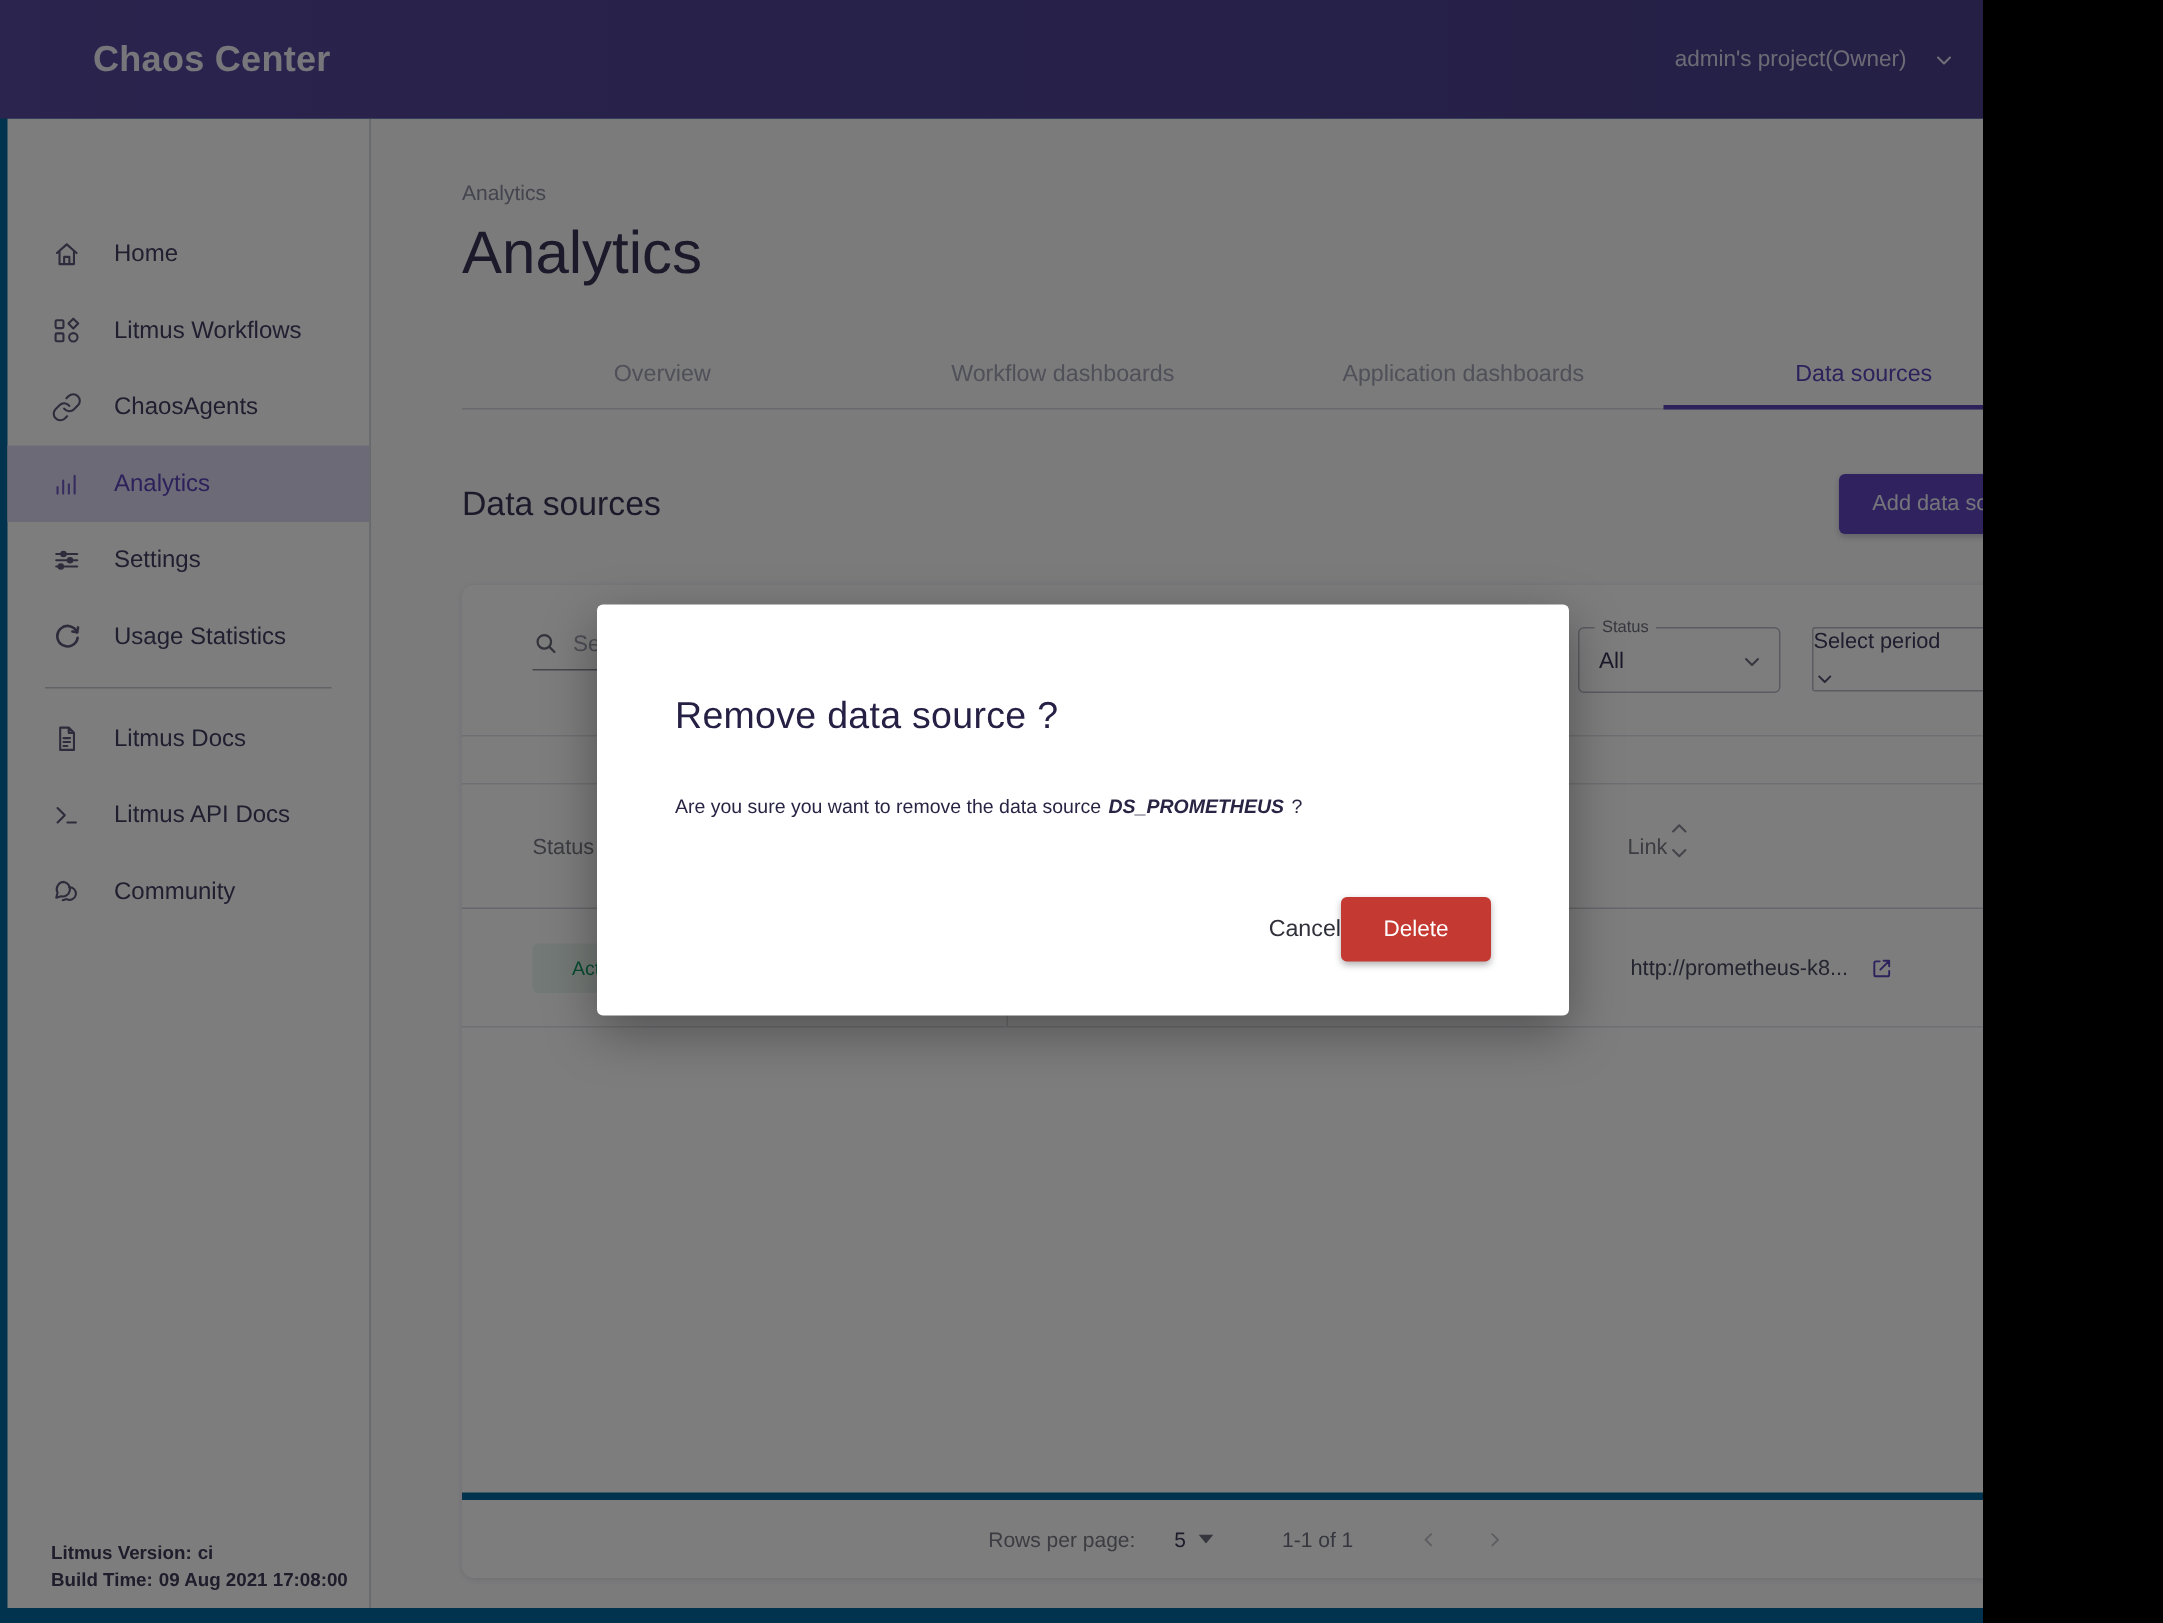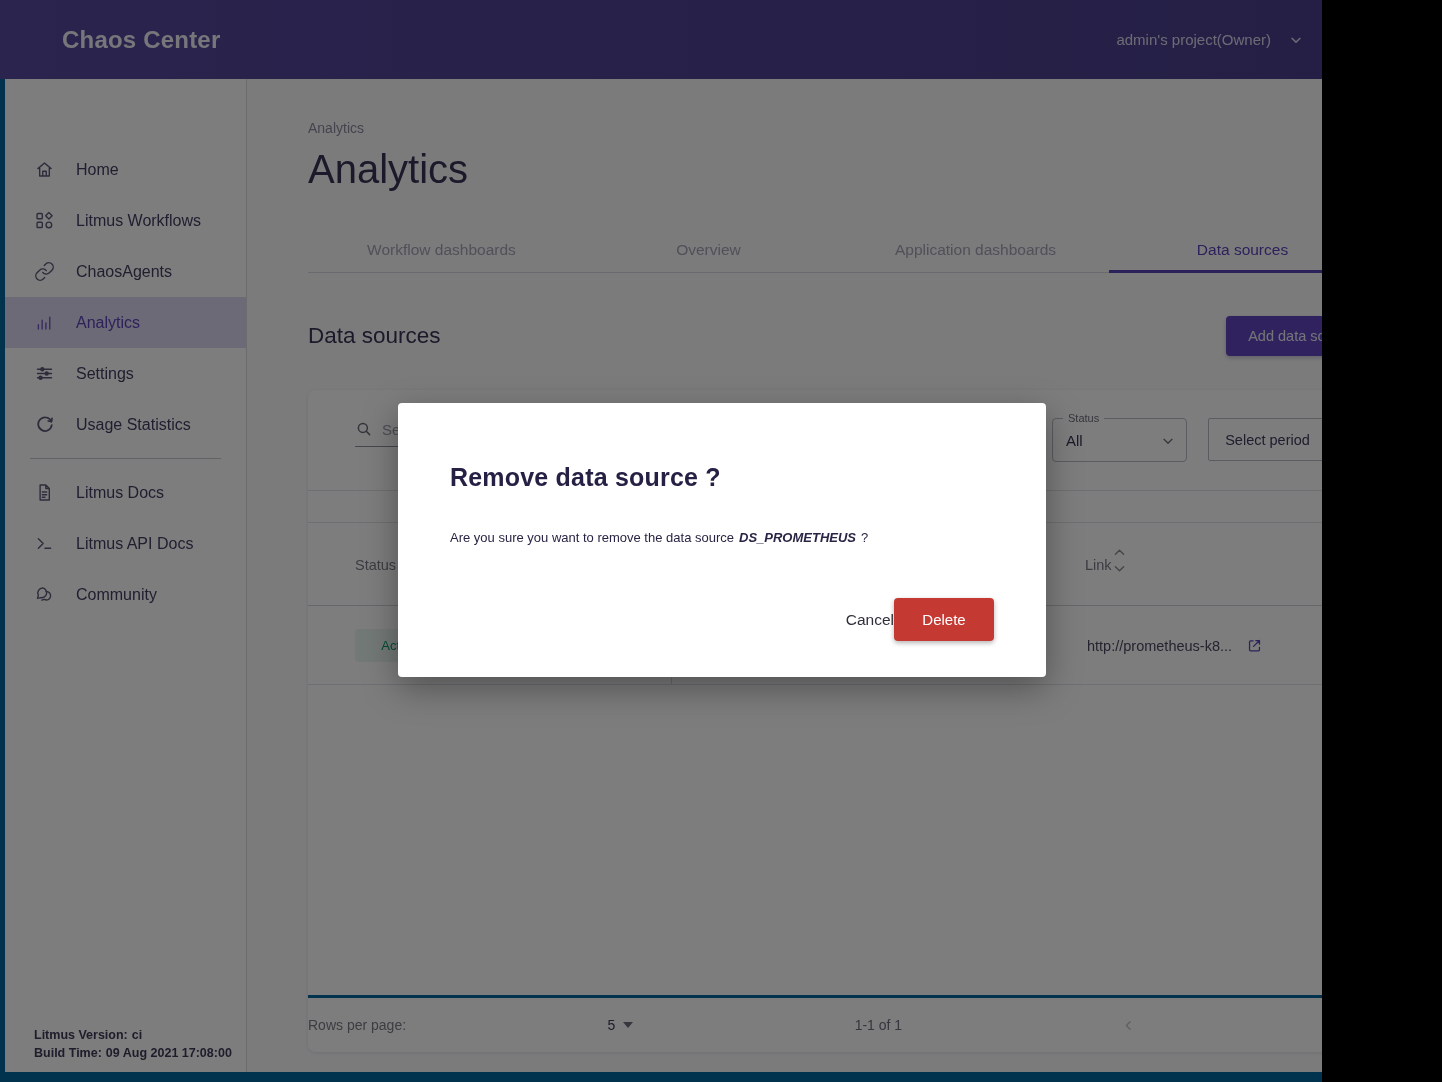--- a/index.html
+++ b/index.html
@@ -94,22 +94,22 @@
   }
   .sel-status .notch{
     position:absolute; top:-7px; left:10px; font-size:11px; color:#6F6F80;
     background:#fff; padding:0 5px;
   }
   .sel-status .val{ position:absolute; left:13px; top:13px; font-size:15px; color:#3A3656; }
   .sel-status .chv{ position:absolute; right:10px; top:14px; }
   .sel-period{
     position:absolute; left:900px; top:28px; width:143px; height:43px;
     border:1px solid #B9B9C6; border-radius:2px; cursor:pointer;
-    display:flex; align-items:center; justify-content:center; gap:9px;
-    font-size:14.5px; color:#3F3B5E;
+    display:flex; justify-content:center; gap:9px;
+    font-size:14.5px; color:#3F3B5E;flex-direction:column;
   }
   .card-div{ position:absolute; top:100px; left:0; right:0; height:1px; background:#E3E3EA; }
   .thead{
     position:absolute; top:132px; left:0; right:0; height:84px;
     border-top:1px solid #E3E3EA; border-bottom:1px solid #D2D2DB;
     font-size:14.5px; color:#7B7C88;
   }
   .th-status{ position:absolute; left:47px; top:0; line-height:84px; }
   .th-link{ position:absolute; left:777px; top:0; line-height:84px; }
   .sorters{ position:absolute; left:806px; top:25px; display:flex; flex-direction:column; gap:9px; cursor:pointer; }
@@ -129,40 +129,40 @@
   }
   .link-url{ font-size:14.5px; color:#4A4A62; cursor:pointer; }
   .kebab{
     position:absolute; left:1010px; top:0; height:79px; width:30px;
     display:flex; flex-direction:column; align-items:center; justify-content:center; gap:3.5px;
     cursor:pointer;
   }
   .kebab i{ width:4px; height:4px; border-radius:50%; background:#9A9AA8; }
   .pager{
     position:absolute; top:605px; left:0; right:0; height:57px;
-    border-top:3px solid #0369a1; display:flex; align-items:center;
-    justify-content:space-between; padding-right:22px; font-size:14px; color:#7B7C88;
+    border-top:5px solid #0369a1; display:flex; align-items:center;
+    justify-content:center; padding-right:22px; font-size:14px; color:#7B7C88;
   }
   .rpp-val{ margin-left:26px; color:#3F3B58; display:flex; align-items:center; gap:8px; cursor:pointer; }
   .pager .range{ margin-left:46px; color:#6E6E80; }
   .pg-btn{ margin-left:44px; background:none; border:none; cursor:pointer; padding:0; }
   .pg-btn.next{ margin-left:31px; }
   .scroll-strip{
     position:absolute; left:1433px; top:79px; width:9px; height:973px;
     background:#51459E; z-index:4;
   }
   
   .backdrop{ position:absolute; inset:0; background:rgba(0,0,0,.51); z-index:50; }
   .modal{
     position:absolute; left:398px; top:403px; width:648px; height:274px;
     background:#fff; border-radius:4px; z-index:60;
     box-shadow:0 11px 35px rgba(0,0,0,.35);
   }
   .modal-title{
-    position:absolute; left:52px; top:60px; font-size:25px; font-weight:700;
+    position:absolute; left:52px; top:60px; font-size:25px; font-weight:400;
     color:#262045; letter-spacing:.2px;
   }
   .modal-body{ position:absolute; left:52px; top:127px; font-size:13px; color:#2A2444; }
   .modal-body .ds-name{ font-weight:700; font-style:italic; margin-left:5px; }
   .modal-body .sfx{ margin-left:5px; }
   .modal-actions{
     position:absolute; right:52px; bottom:36px; display:flex; align-items:center; 
   }
   .cancel-btn{
     background:none; border:none; font-size:15.5px; color:#30303A; cursor:pointer; font-family:inherit;
@@ -280,22 +280,22 @@
       <div><b>Litmus Version:</b><span class="val">ci</span></div>
       <div><b>Build Time:</b><span class="val">09 Aug 2021 17:08:00</span></div>
     </div>
   </aside>
 
   <main class="main">
     <div class="breadcrumb">Analytics</div>
     <h1 class="page-title">Analytics</h1>
 
     <div class="tabs">
+      <div class="tab">Overview</div>
       <div class="tab">Workflow dashboards</div>
-      <div class="tab">Overview</div>
       <div class="tab">Application dashboards</div>
       <div class="tab active">Data sources</div>
     </div>
 
     <div class="section-head">
       <h2 class="section-title">Data sources</h2>
       <button class="add-btn">Add data source</button>
     </div>
 
     <section class="card">

